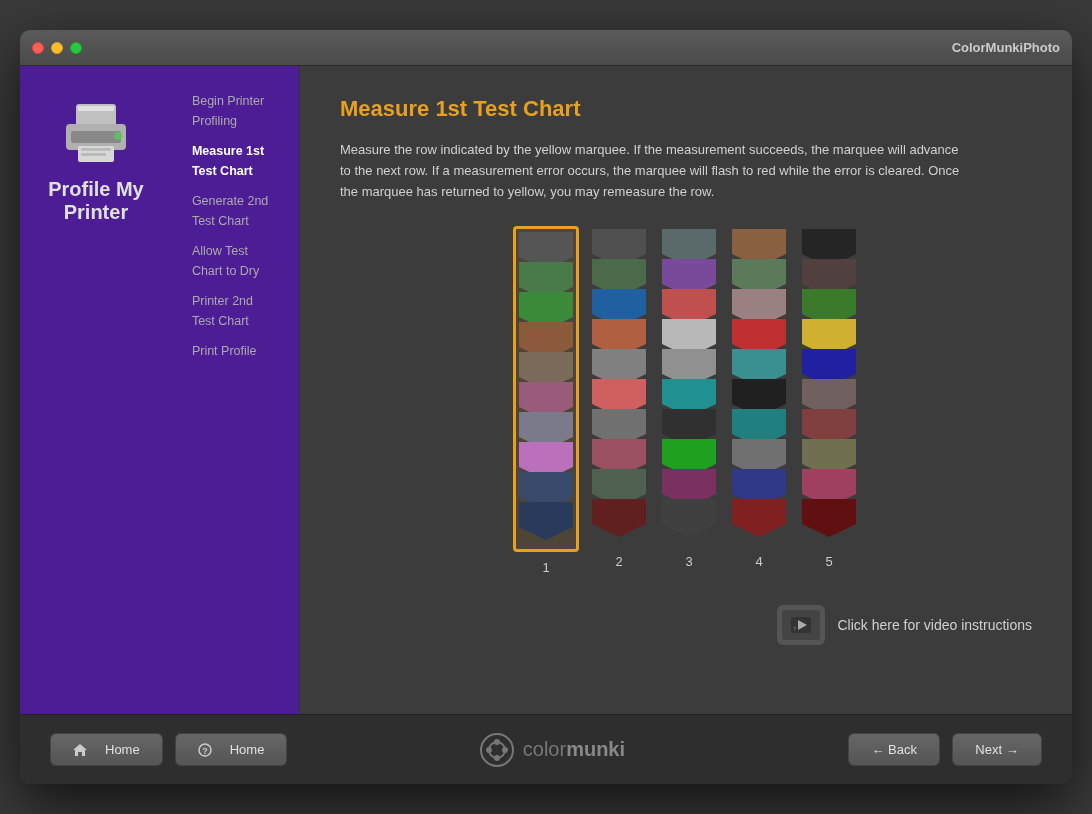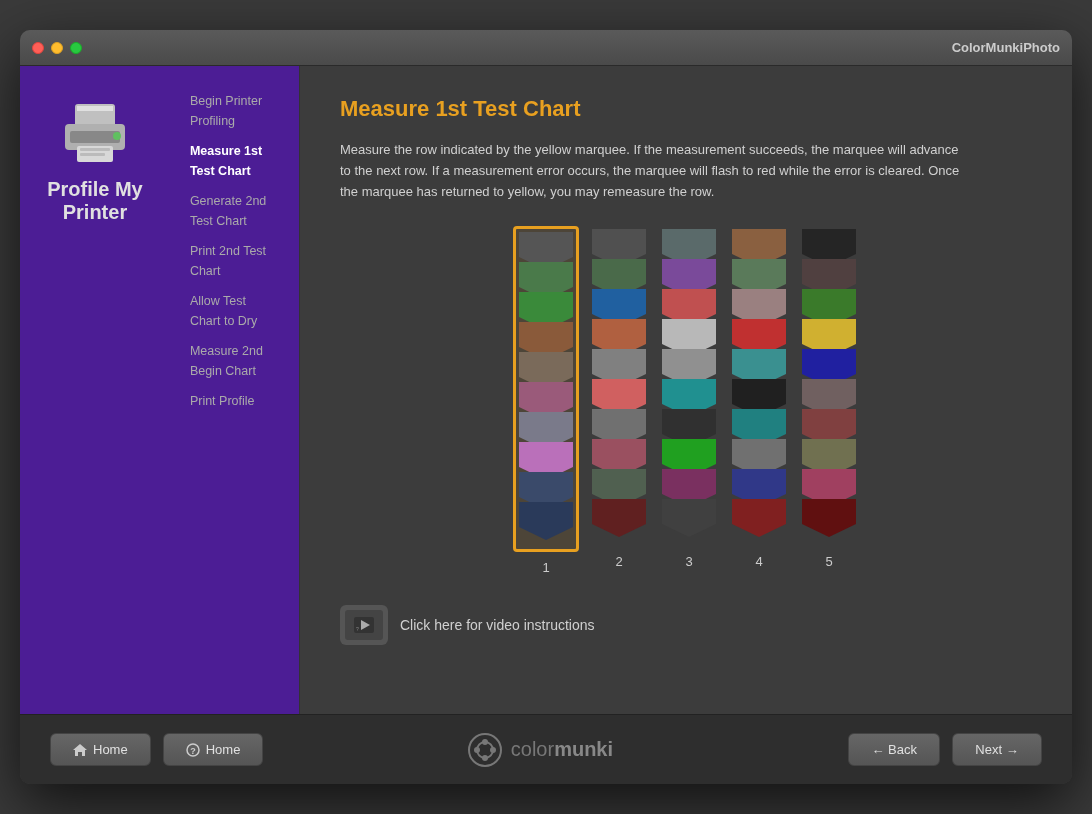--- a/index.html
+++ b/index.html
@@ -163,20 +163,21 @@
       margin-top: 8px;
       text-align: center;
     }
 
     
     .video-instruction {
       display: flex;
       align-items: center;
       gap: 12px;
       cursor: pointer;
+      justify-content: flex-end;
     }
 
     .video-icon {
       width: 48px;
       height: 40px;
       background: #555;
       border-radius: 6px;
       display: flex;
       align-items: center;
       justify-content: center;
@@ -230,21 +231,21 @@
     .btn {
       background: linear-gradient(180deg, #666 0%, #555 100%);
       border: 1px solid #444;
       border-radius: 6px;
       color: #e0e0e0;
       font-size: 13px;
       padding: 8px 22px;
       cursor: pointer;
       display: flex;
       align-items: center;
-      gap: 6px;
+      gap: 18px;
       min-width: 90px;
       justify-content: center;
     }
   </style>
 </head>
 <body>
 
 <div class="window">
 
   <div class="titlebar">
@@ -282,27 +283,24 @@
         <div class="nav-item">
           <span>Begin Printer Profiling</span>
         </div>
         <div class="nav-item active">
           <span>Measure 1st Test Chart</span>
         </div>
         <div class="nav-item">
           <span>Generate 2nd Test Chart</span>
         </div>
         <div class="nav-item">
-          <span>Print 2nd Test Chart</span>
+          <span>Allow Test Chart to Dry</span>
         </div>
         <div class="nav-item">
-          <span>Allow Test Chart to Dry</span>
-        </div>
-        <div class="nav-item">
-          <span>Measure 2nd Begin Chart</span>
+          <span>Printer 2nd Test Chart</span>
         </div>
         <div class="nav-item">
           <span>Print Profile</span>
         </div>
       </div>
     </div>
 
     <div class="main-content">
       <div class="page-title">Measure 1st Test Chart</div>
       <p class="description">Measure the row indicated by the yellow marquee.  If the measurement succeeds, the marquee will advance to the next row.  If a measurement error occurs, the marquee will flash to red while the error is cleared.  Once the marquee has returned to yellow, you may remeasure the row.</p>

